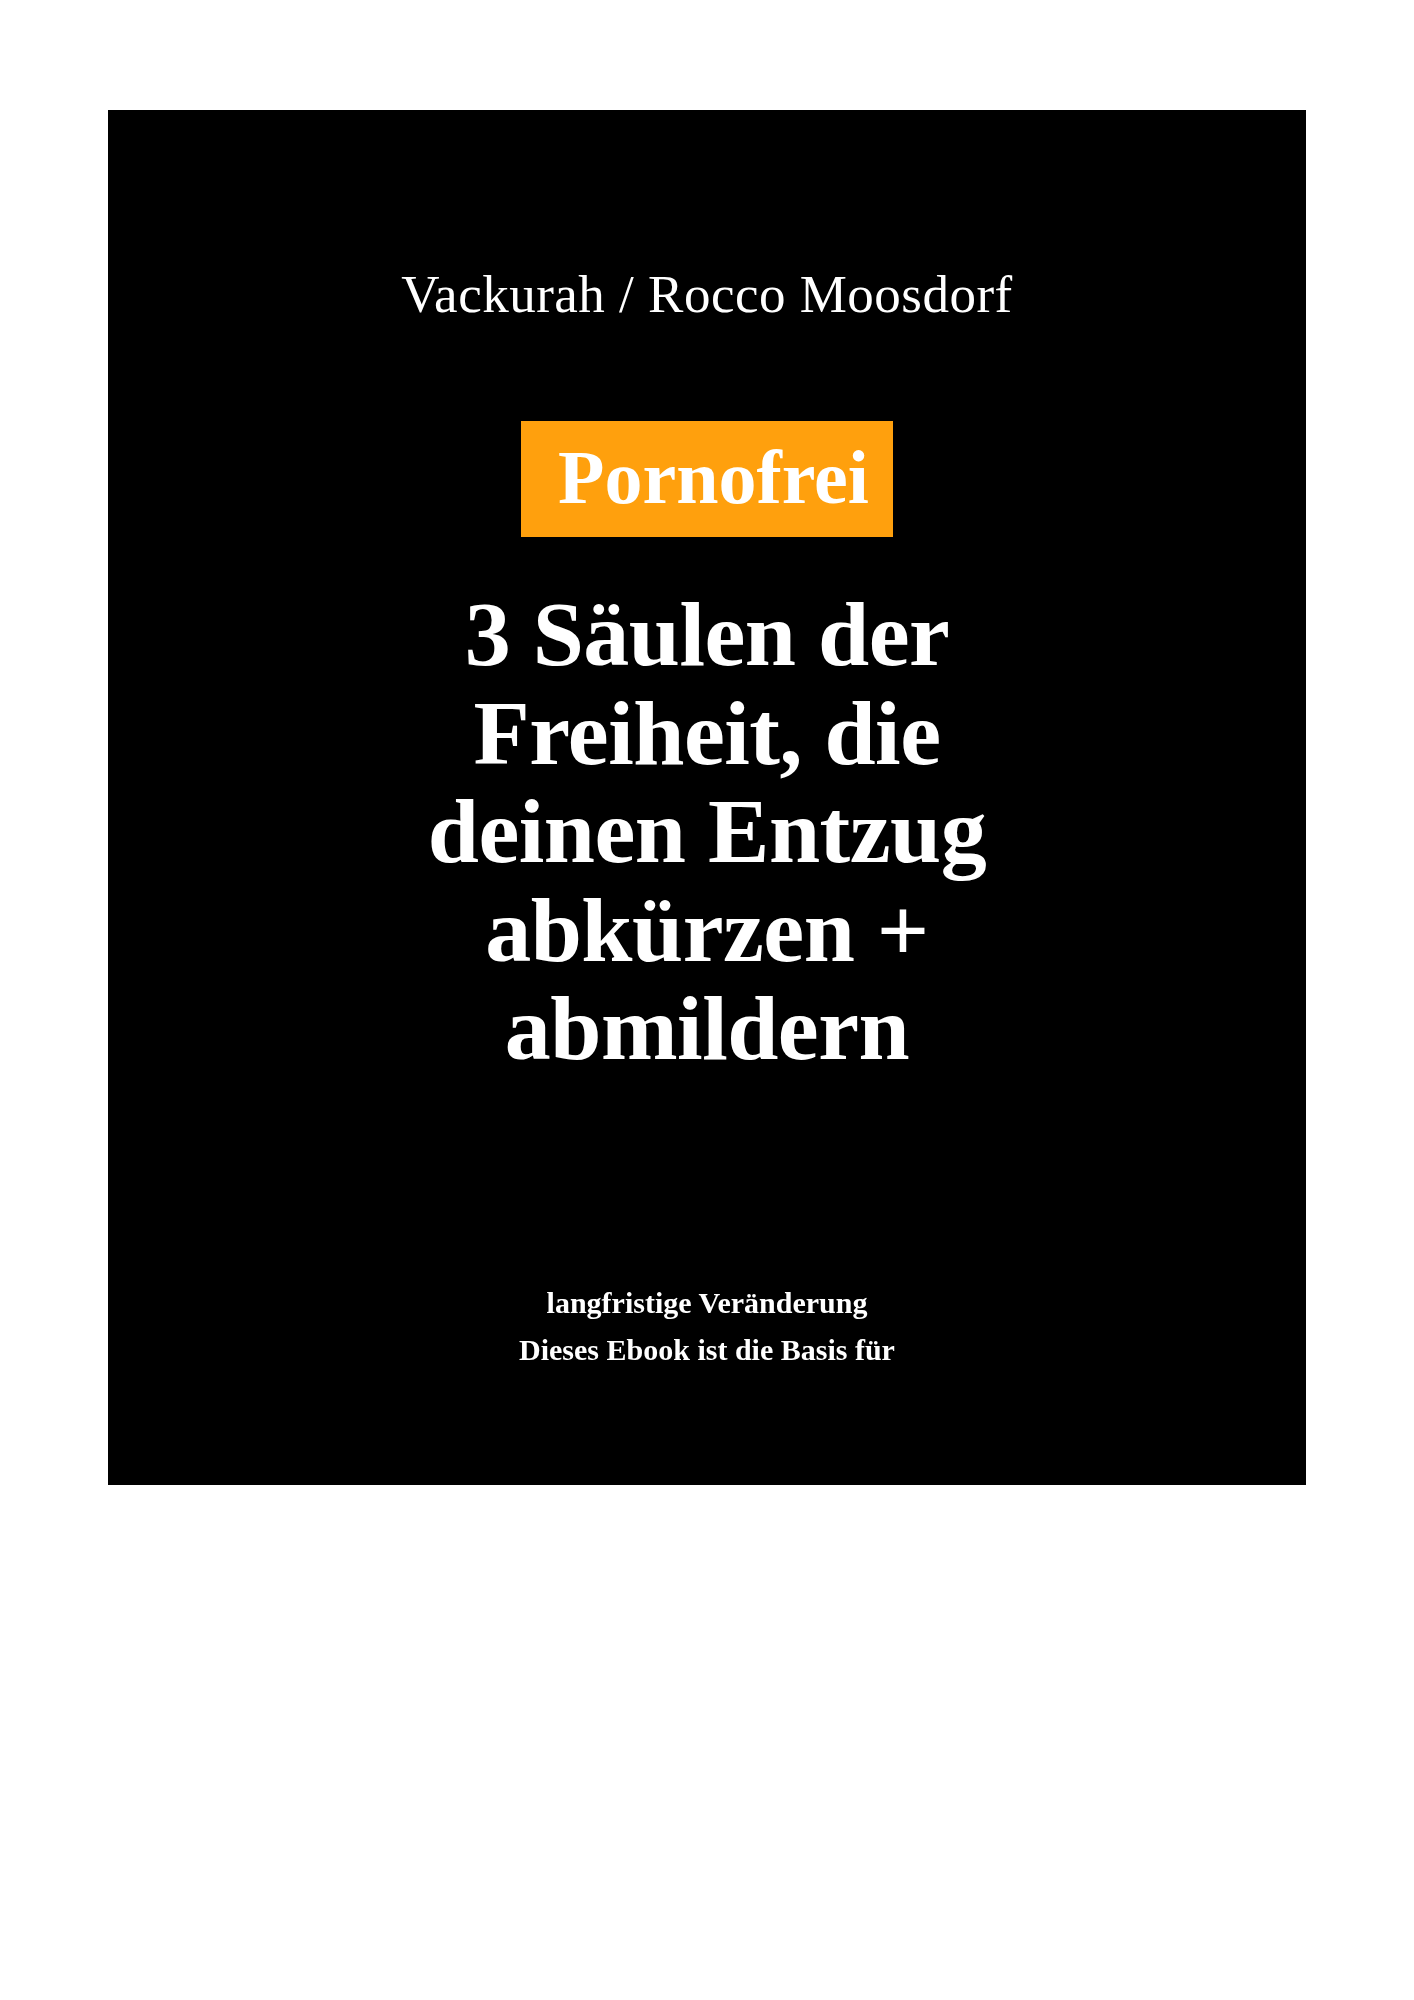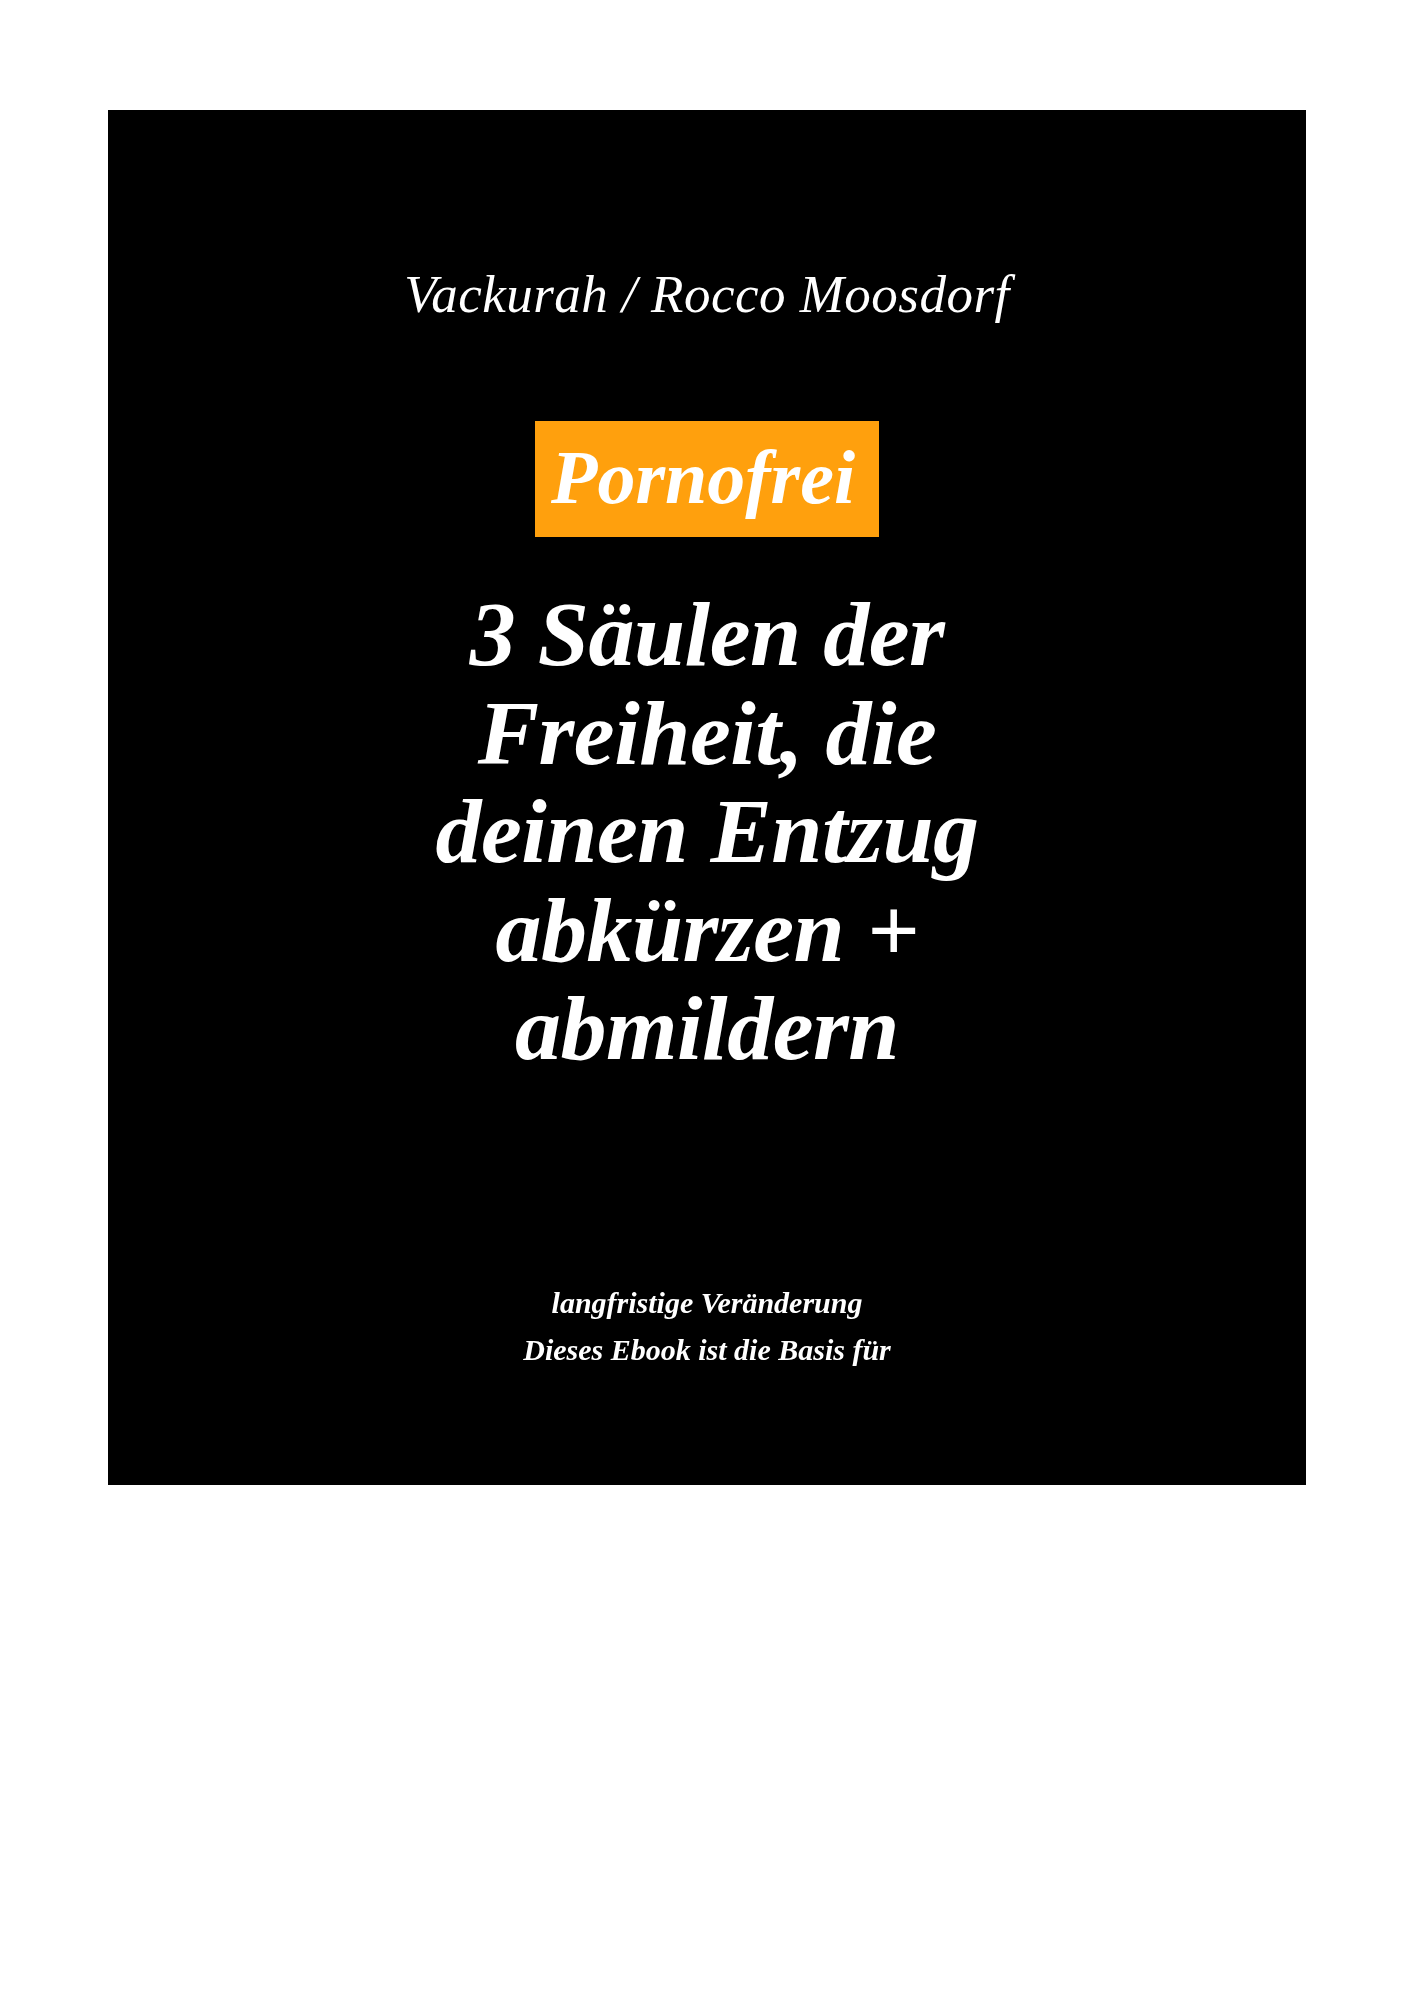--- a/index.html
+++ b/index.html
@@ -12,21 +12,20 @@
     height: 2000px;
     font-family: "Liberation Serif", "DejaVu Serif", serif;
     overflow: hidden;
   }
 
   .page {
     position: relative;
     width: 1358px;
     height: 2000px;
     background: #ffffff;
-    font-style: italic;
   }
 
   .cover {
     position: absolute;
     left: 108px;
     top: 110px;
     width: 1198px;
     height: 1375px;
     background: #000000;
     box-sizing: border-box;
@@ -52,21 +51,21 @@
     justify-content: center;
     width: 100%;
   }
 
   .badge {
     background: #ffa00d;
     color: #ffffff;
     font-size: 76px;
     font-weight: 700;
     line-height: 1.0;
-    padding: 18px 24px 22px 16px;
+    padding: 18px 24px 22px 37px;
     text-align: center;
     letter-spacing: 0px;
     white-space: nowrap;
   }
 
   .title {
     margin-top: 48px;
     color: #ffffff;
     font-size: 92px;
     font-weight: 700;

